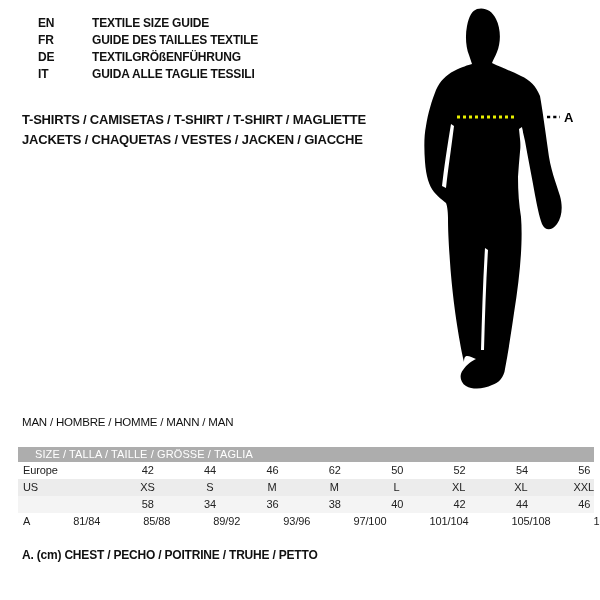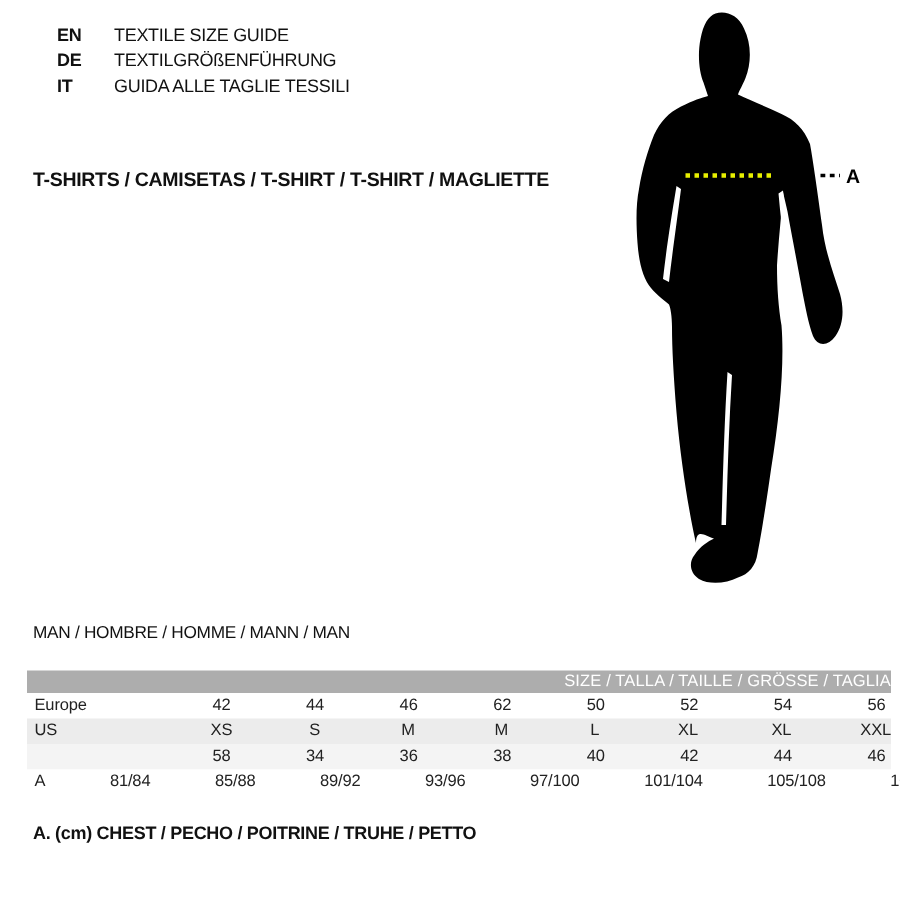--- a/index.html
+++ b/index.html
@@ -5,62 +5,67 @@
   html,body{margin:0;padding:0;}
   body{
     width:600px;height:600px;position:relative;background:#ffffff;
     font-family:"Liberation Sans","DejaVu Sans",sans-serif;color:#111;
     overflow:hidden;
   }
   
   .lang-list{position:absolute;top:15px;left:38px;}
   .lang-row{display:flex;height:17px;line-height:17px;}
   .lang-code{width:38px;font-size:12px;font-weight:bold;letter-spacing:-0.2px;}
-  .lang-label{font-size:12px;font-weight:normal;letter-spacing:-0.2px;white-space:nowrap;}
+  .lang-label{font-size:12px;font-weight:bold;letter-spacing:-0.2px;white-space:nowrap;margin-left:16px;}
   
   .categories{position:absolute;top:110px;left:22px;}
   .cat-line{font-size:13px;font-weight:bold;letter-spacing:-0.2px;line-height:20px;white-space:nowrap;}
   
   .figure-wrap{position:absolute;left:380px;top:0;width:220px;height:420px;}
   
   .section-title{position:absolute;top:416px;left:22px;font-size:11.5px;font-weight:normal;letter-spacing:-0.2px;}
   
   .size-table{position:absolute;left:18px;top:447px;width:576px;font-size:11px;letter-spacing:-0.1px;}
-  .tbl-header{height:15px;line-height:15px;background:#adadad;color:#ffffff;padding-left:5px;
-              font-size:11px;letter-spacing:0.1px;text-align:right;}
+  .tbl-header{height:15px;line-height:15px;background:#adadad;color:#ffffff;padding-left:17px;
+              font-size:11px;letter-spacing:0.1px;}
   .tbl-row{display:flex;height:17px;line-height:17px;gap:43px;}
   .row-europe{background:#ffffff;}
   .row-us{background:#ececec;}
   .row-num{background:#f4f4f4;}
   .row-a{background:#ffffff;}
   .cell-label{width:72px;padding-left:5px;text-align:left;color:#222;}
   .cell-val{flex:1;text-align:center;color:#222;}
   
   .footnote{position:absolute;top:548px;left:22px;font-size:12px;font-weight:bold;letter-spacing:-0.2px;}
 </style>
 </head>
 <body>
 
 <div class="lang-list">
   <div class="lang-row">
     <span class="lang-code">EN</span>
     <span class="lang-label">TEXTILE SIZE GUIDE</span>
   </div>
   <div class="lang-row">
+    <span class="lang-code">FR</span>
+    <span class="lang-label">GUIDE DES TAILLES TEXTILE</span>
+  </div>
+  <div class="lang-row">
     <span class="lang-code">DE</span>
     <span class="lang-label">TEXTILGRÖßENFÜHRUNG</span>
   </div>
   <div class="lang-row">
     <span class="lang-code">IT</span>
     <span class="lang-label">GUIDA ALLE TAGLIE TESSILI</span>
   </div>
 </div>
 
 <div class="categories">
   <div class="cat-line">T-SHIRTS / CAMISETAS / T-SHIRT / T-SHIRT / MAGLIETTE</div>
+  <div class="cat-line">JACKETS / CHAQUETAS / VESTES / JACKEN / GIACCHE</div>
 </div>
 
 <div class="figure-wrap">
   <svg width="220" height="420" viewBox="0 0 220 420">
 
     <path fill="#000000" d="
       M 97,9
       C 104,7 112,10 116,19
       C 121,29 121,42 117,52
       C 115,57 113,60 112,63

